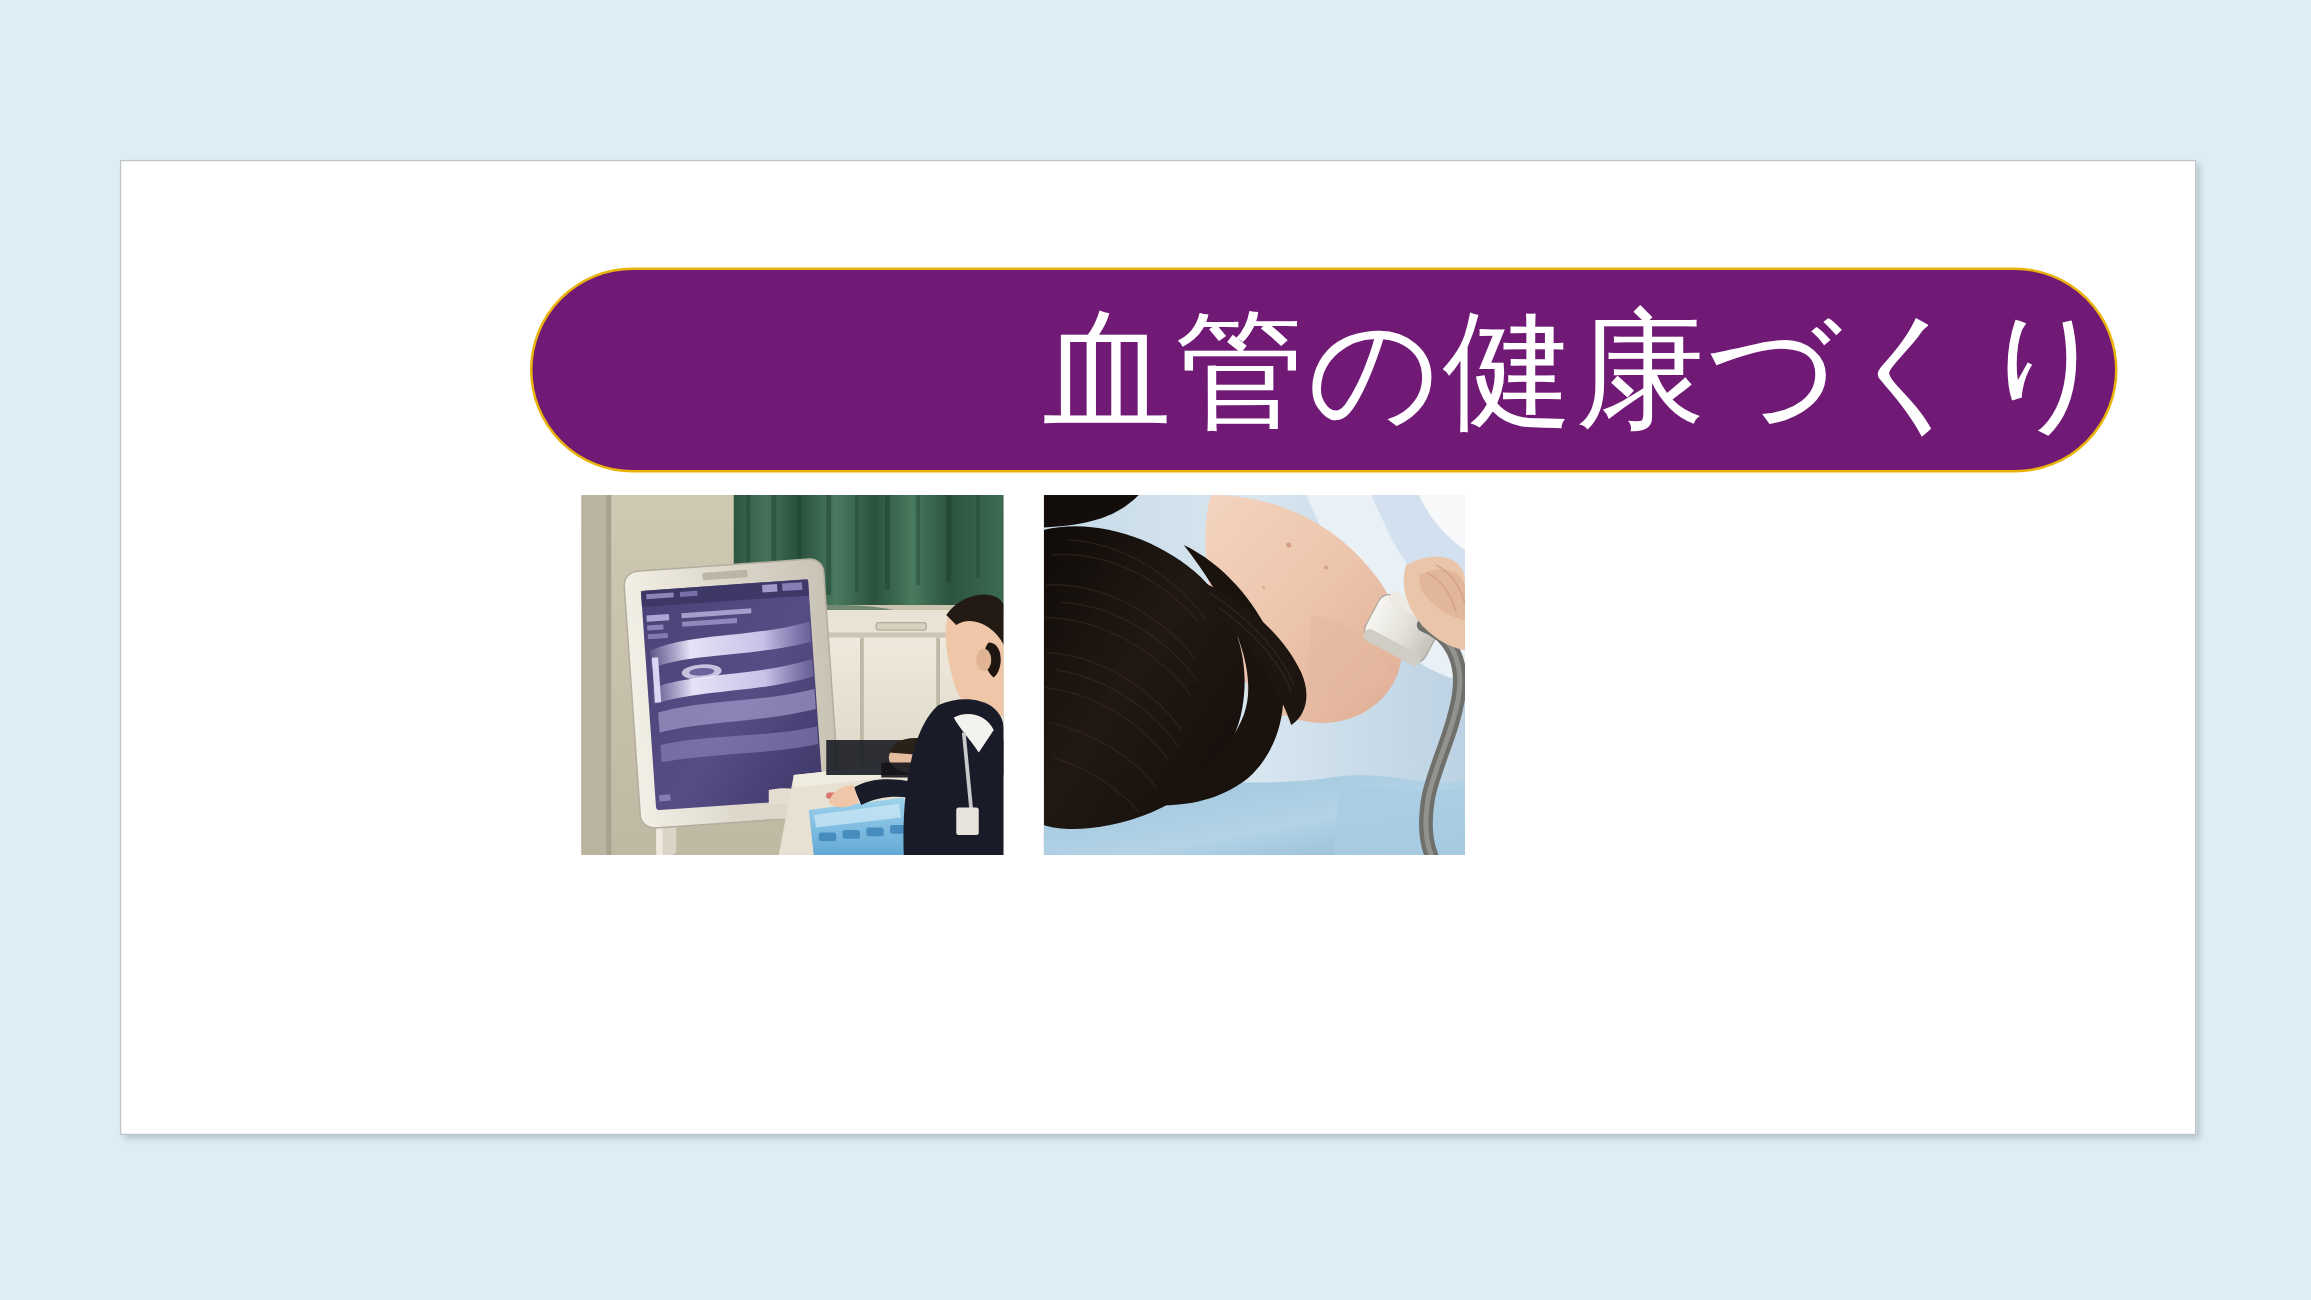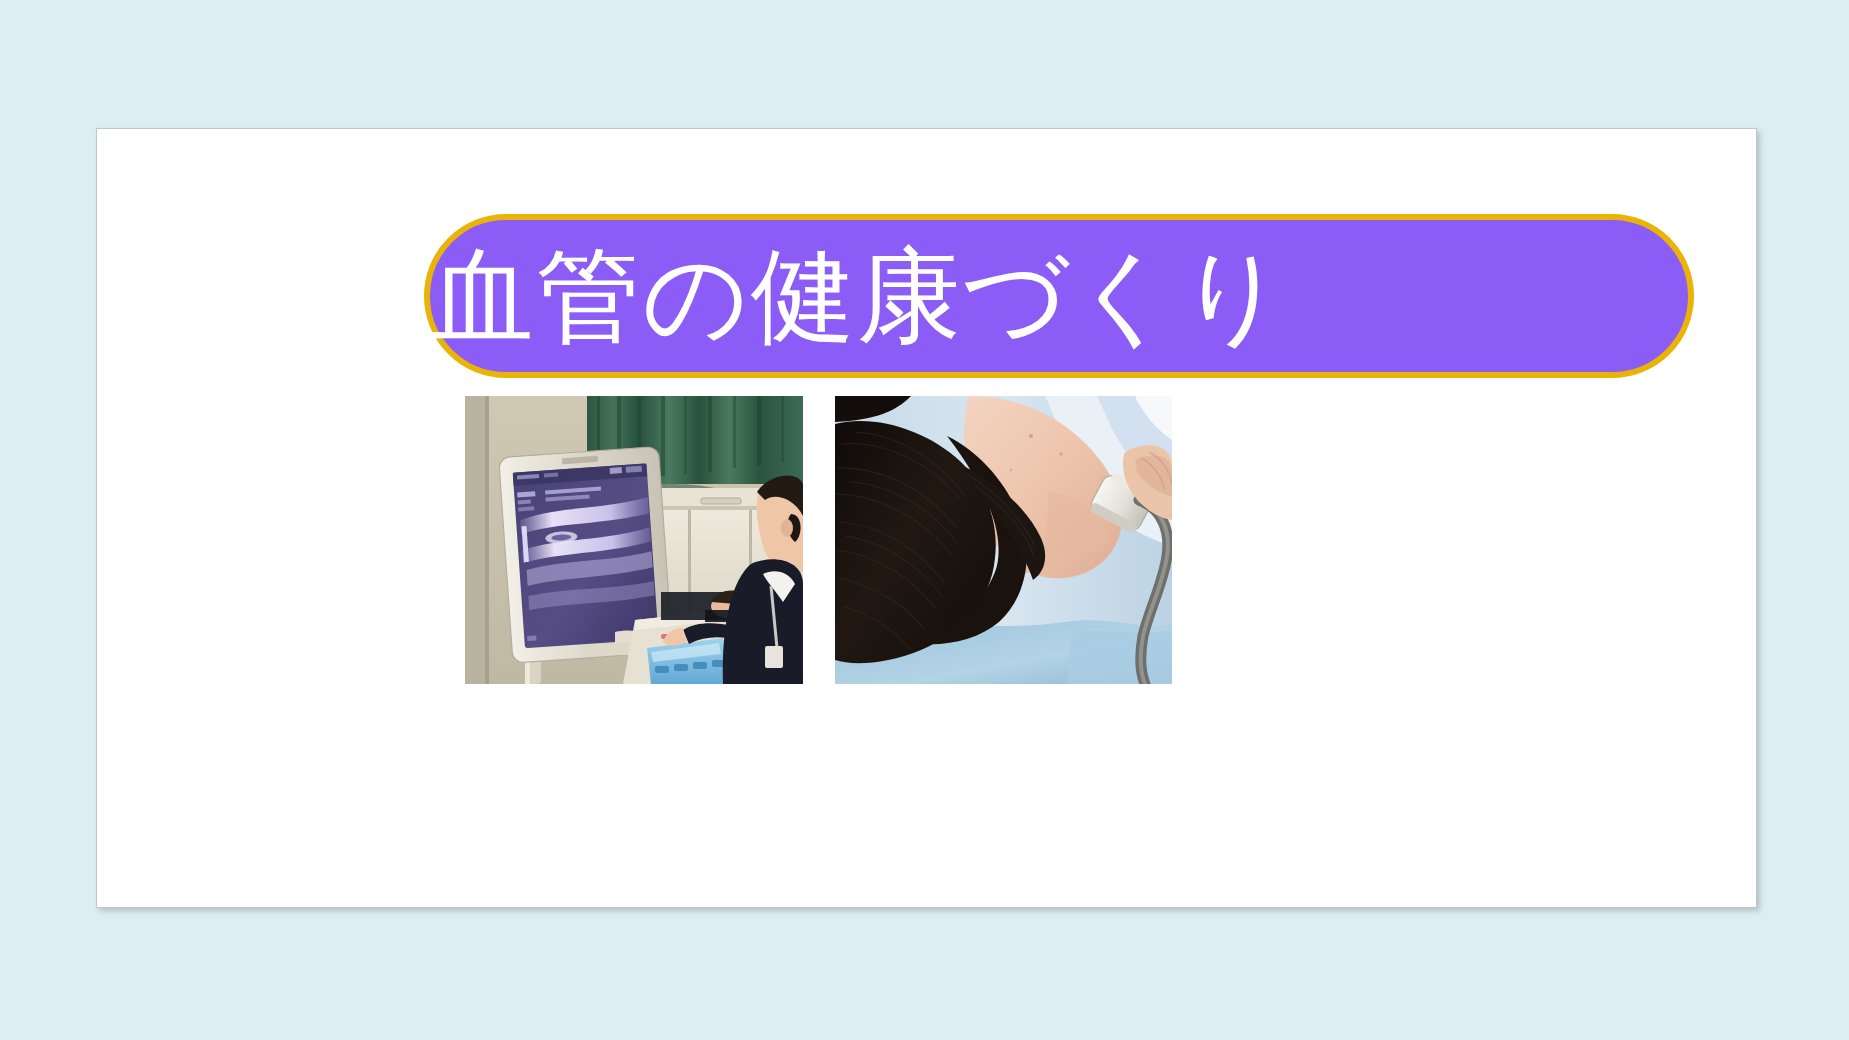--- a/index.html
+++ b/index.html
@@ -36,27 +36,27 @@
     box-shadow: 3px 3px 5px rgba(90,100,105,0.30);
   }
 
   
   #title-shape {
     position: absolute;
     left: 327px;
     top: 85px;
     width: 1270px;
     height: 164px;
-    background: #8b5cf6;
-    border: 6px solid #eab308;
+    background: #701a75;
+    border: 2px solid #eab308;
     border-radius: 82px / 82px;
     box-sizing: border-box;
     display: flex;
     align-items: center;
-    justify-content: flex-start;
+    justify-content: flex-end;
   }
   #title-text {
     color: #ffffff;
     font-family: "DejaVu Sans", "Liberation Sans", sans-serif;
     font-weight: 300;
     font-size: 104px;
     line-height: 1;
     letter-spacing: 0.02em;
     white-space: nowrap;
     text-align: center;

